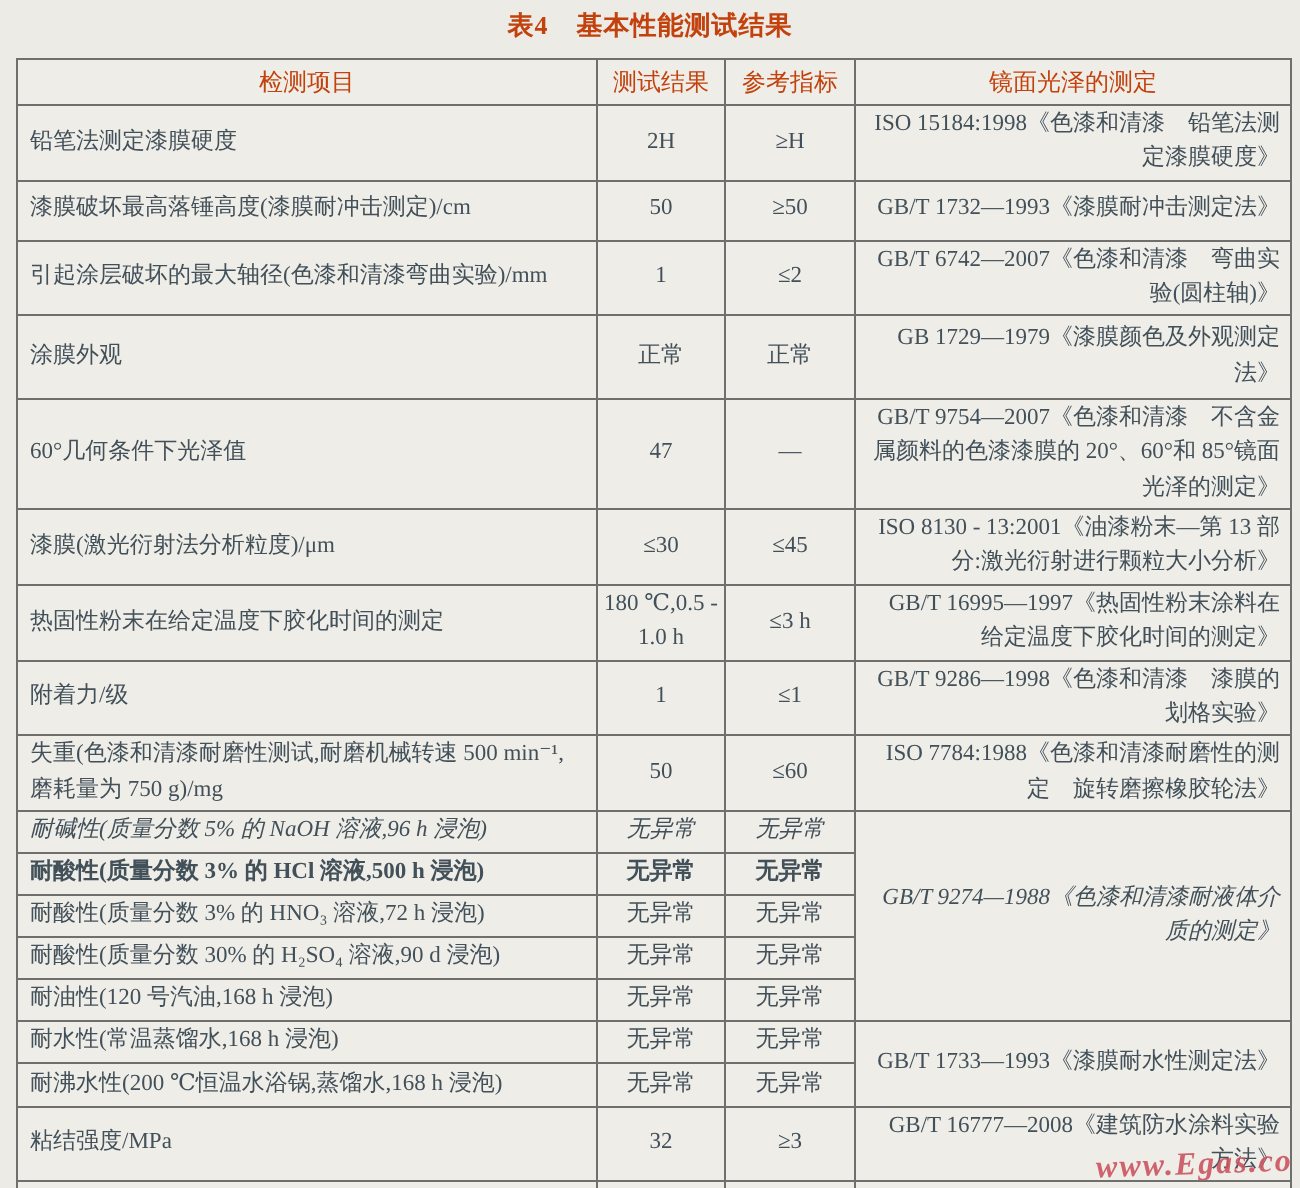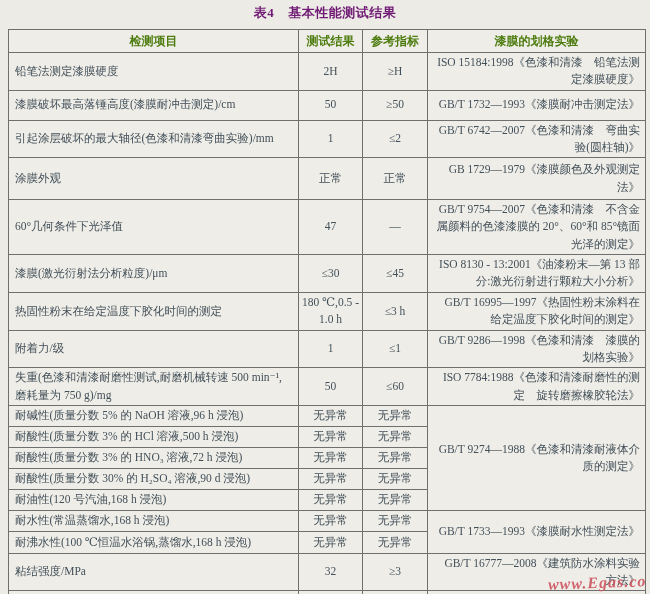--- a/index.html
+++ b/index.html
@@ -9,21 +9,21 @@
     font-family:"Liberation Serif","DejaVu Serif",serif;
     color:#42505a;
     position:relative;
   }
   .page{position:relative;width:650px;height:594px;}
   .caption{
     text-align:center;
     padding-top:4px;
     font-size:13px;
     font-weight:bold;
-    color:#701a75;
+    color:#c2410c;
     letter-spacing:0.5px;
   }
   .caption .cap-label{margin-right:14px;}
   table.results{
     border-collapse:collapse;
     table-layout:fixed;
     width:637px;
     margin:7px 0 0 8px;
     font-size:11.5px;
     background:#efede7;
@@ -35,23 +35,23 @@
   th,td{
     border:1px solid #6f6f6d;
     padding:1px 6px;
     line-height:1.5;
     vertical-align:middle;
     overflow:hidden;
   }
   th{
     height:20px;
     font-size:12px;
-    font-weight:bold;
+    font-weight:normal;
     text-align:center;
-    color:#4d7c0f;
+    color:#c2410c;
     padding:1px 2px;
   }
   td.item{text-align:left;}
   td.center{text-align:center;padding:1px 2px;}
   td.standard{text-align:right;padding:1px 5px;}
   .watermark{
     position:absolute;
     right:4px;
     bottom:2px;
     font-size:16px;
@@ -78,21 +78,21 @@
       <col class="c-item">
         <col class="c-result">
         <col class="c-ref">
         <col class="c-std">
     </colgroup>
     <thead>
       <tr>
         <th>检测项目</th>
         <th>测试结果</th>
         <th>参考指标</th>
-        <th>漆膜的划格实验</th>
+        <th>镜面光泽的测定</th>
       </tr>
     </thead>
     <tbody>
         <tr style="height: 36px;">
           <td class="item">铅笔法测定漆膜硬度</td>
           <td class="center">2H</td>
           <td class="center">≥H</td>
           <td class="standard">ISO 15184:1998《色漆和清漆　铅笔法测定漆膜硬度》</td>
         </tr>
         <tr style="height: 30px;">
@@ -136,27 +136,27 @@
           <td class="center">1</td>
           <td class="center">≤1</td>
           <td class="standard">GB/T 9286—1998《色漆和清漆　漆膜的划格实验》</td>
         </tr>
         <tr style="height: 37px;">
           <td class="item">失重(色漆和清漆耐磨性测试,耐磨机械转速 500 min⁻¹,磨耗量为 750 g)/mg</td>
           <td class="center">50</td>
           <td class="center">≤60</td>
           <td class="standard">ISO 7784:1988《色漆和清漆耐磨性的测定　旋转磨擦橡胶轮法》</td>
         </tr>
-        <tr style="height: 21px;">
+        <tr style="height: 21px; font-style: italic;">
           <td class="item">耐碱性(质量分数 5% 的 NaOH 溶液,96 h 浸泡)</td>
           <td class="center">无异常</td>
           <td class="center">无异常</td>
           <td class="standard" rowspan="5">GB/T 9274—1988《色漆和清漆耐液体介质的测定》</td>
         </tr>
-        <tr style="height: 21px;">
+        <tr style="height: 21px; font-weight: bold;">
           <td class="item">耐酸性(质量分数 3% 的 HCl 溶液,500 h 浸泡)</td>
           <td class="center">无异常</td>
           <td class="center">无异常</td>
         </tr>
         <tr style="height: 21px; padding-left: 37px;">
           <td class="item">耐酸性(质量分数 3% 的 HNO₃ 溶液,72 h 浸泡)</td>
           <td class="center">无异常</td>
           <td class="center">无异常</td>
         </tr>
         <tr style="height: 21px;">
@@ -169,21 +169,21 @@
           <td class="center">无异常</td>
           <td class="center">无异常</td>
         </tr>
         <tr style="height: 21px;">
           <td class="item">耐水性(常温蒸馏水,168 h 浸泡)</td>
           <td class="center">无异常</td>
           <td class="center">无异常</td>
           <td class="standard" rowspan="2">GB/T 1733—1993《漆膜耐水性测定法》</td>
         </tr>
         <tr style="height: 22px;">
-          <td class="item">耐沸水性(100 ℃恒温水浴锅,蒸馏水,168 h 浸泡)</td>
+          <td class="item">耐沸水性(200 ℃恒温水浴锅,蒸馏水,168 h 浸泡)</td>
           <td class="center">无异常</td>
           <td class="center">无异常</td>
         </tr>
         <tr style="height: 35px; margin-top: 16px;">
           <td class="item">粘结强度/MPa</td>
           <td class="center">32</td>
           <td class="center">≥3</td>
           <td class="standard">GB/T 16777—2008《建筑防水涂料实验方法》</td>
         </tr>
         <tr style="height: 22px;">

